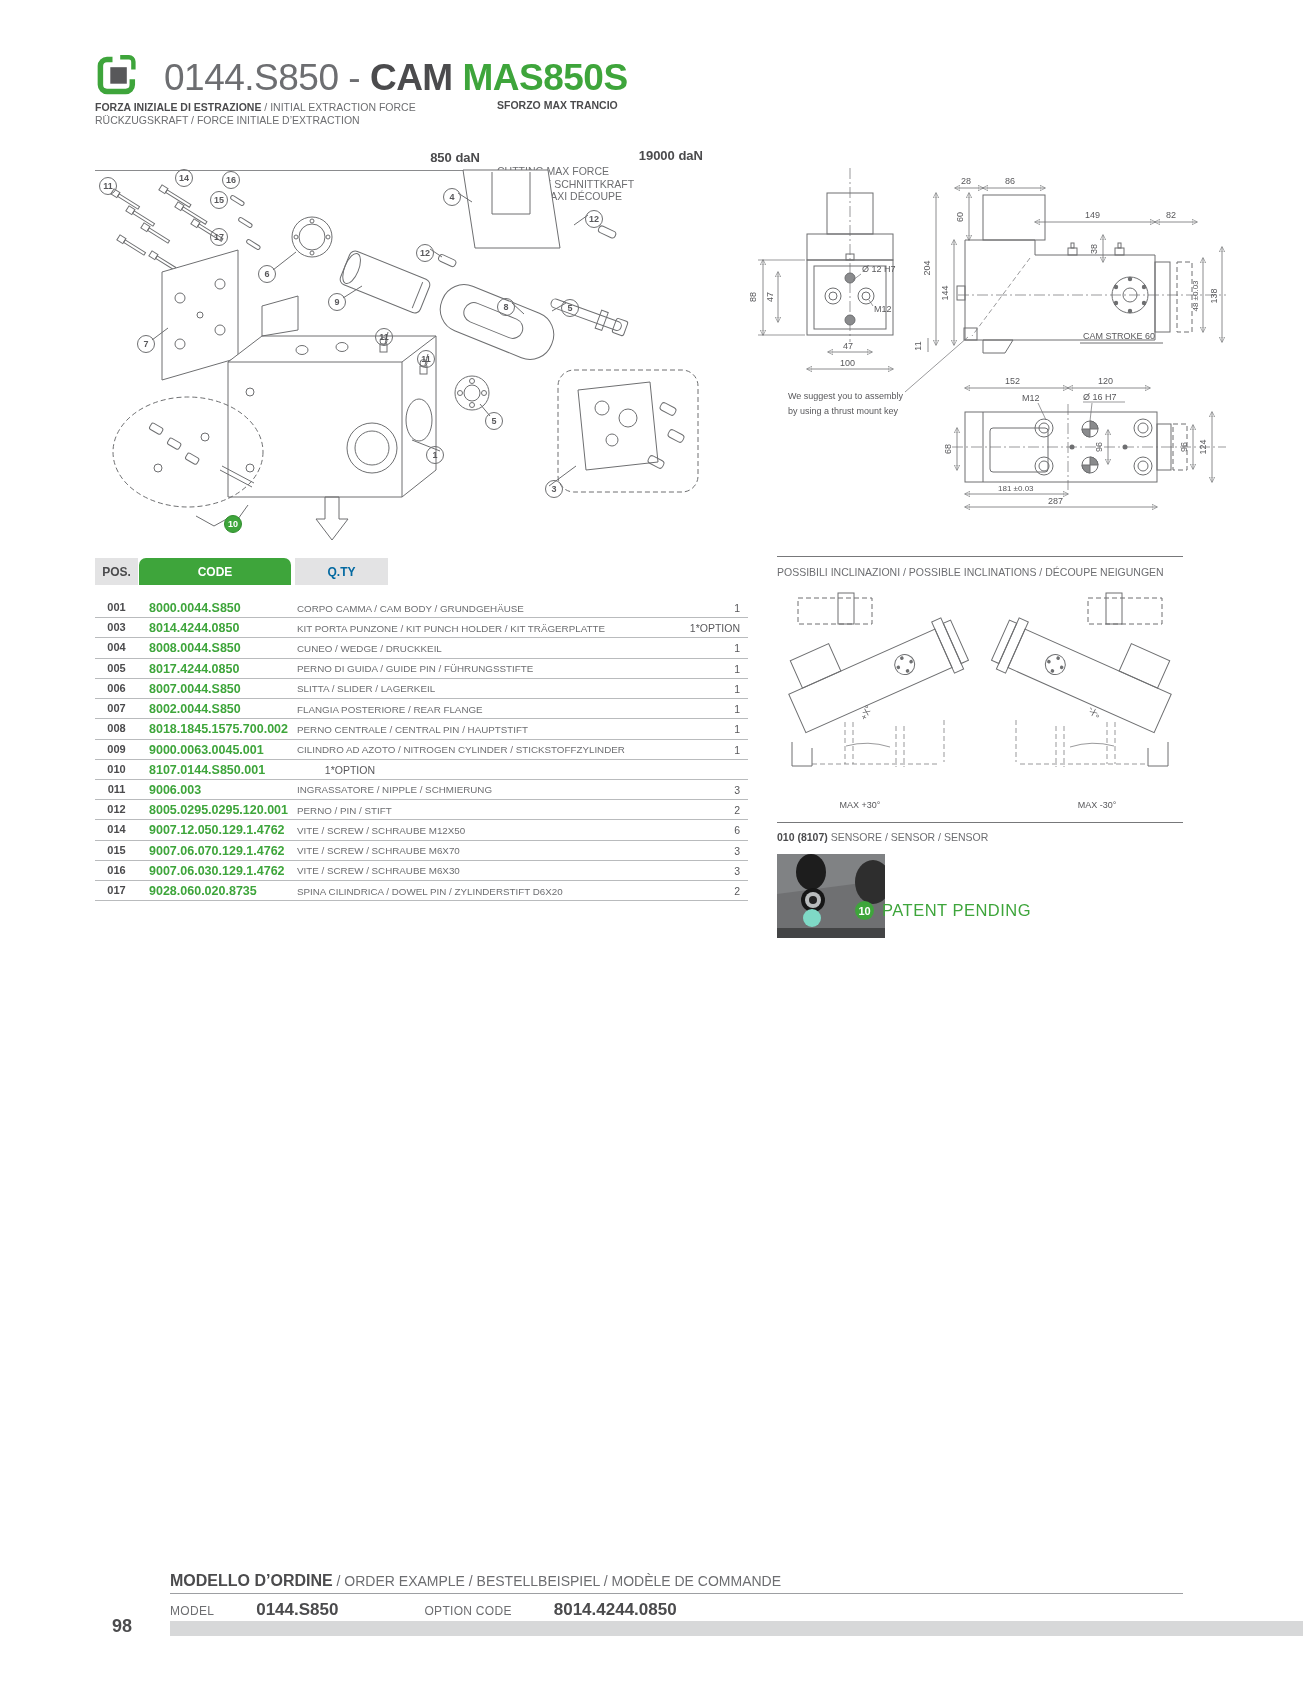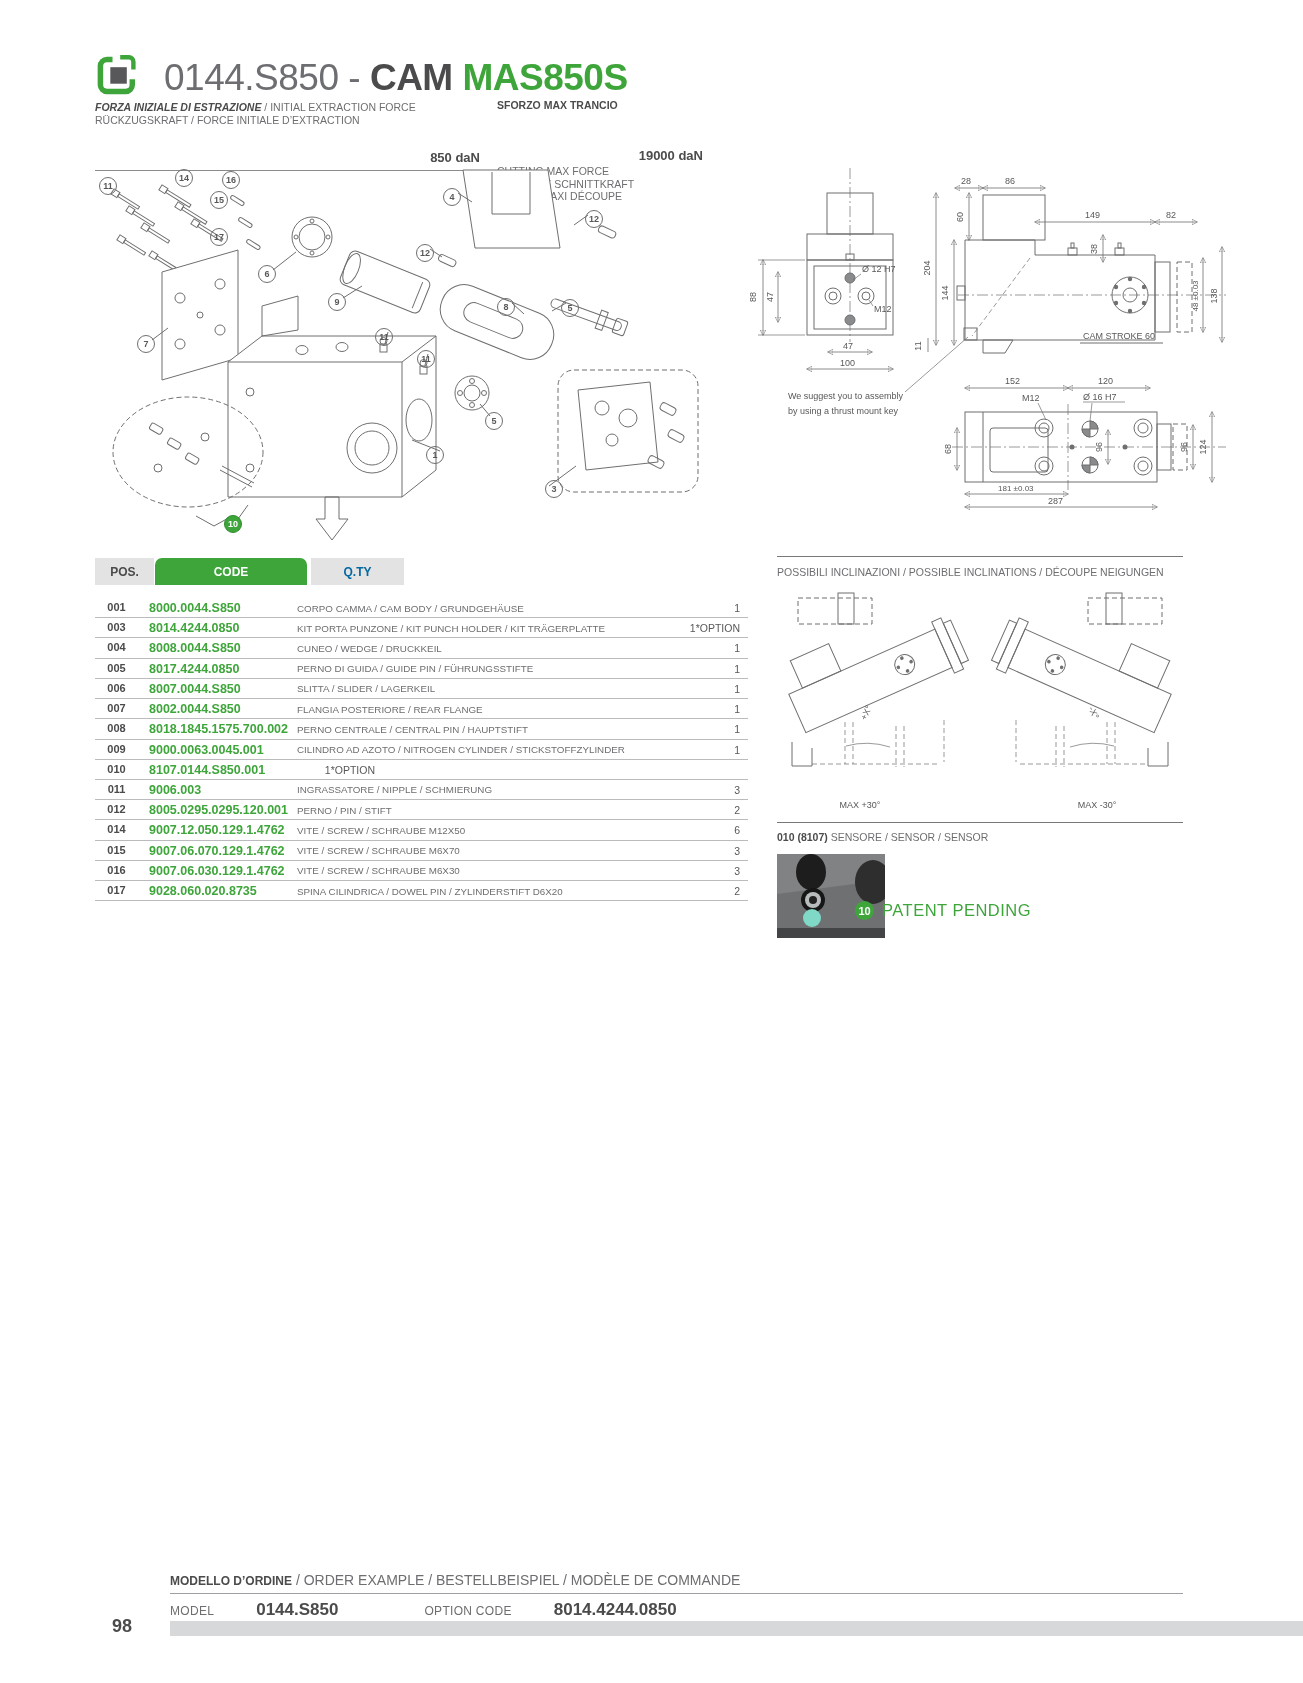--- a/index.html
+++ b/index.html
@@ -16,21 +16,21 @@
   #logo { left:96px; top:54px; width:44px; height:44px; }
   #page-title { left:164px; top:57px; font-size:37px; letter-spacing:-0.5px; white-space:nowrap; }
   #page-title .t-code { color:#6d6e71; font-weight:normal; }
   #page-title .t-cam  { color:#4b4b4d; font-weight:bold; }
   #page-title .t-model{ color:#3ea53b; font-weight:bold; }
 
   
   #spec-left { left:95px; top:99px; width:385px; font-size:10.5px; }
   .spec-row { display:flex; justify-content:space-between; padding:2px 0 4px; }
   .spec-row .lines { line-height:1.2; }
-  .spec-row .lines b { font-size:10.5px;font-style:italic; }
+  .spec-row .lines b { font-size:10.5px; }
   .spec-val { font-size:13px; font-weight:bold; color:#4b4b4d; white-space:nowrap; padding-top:1px;margin-top:48px; }
   .spec-sep { border:none; border-top:1px solid #8a8b8d; margin:1px 0 3px; }
   #spec-right { left:497px; top:99px; width:206px; font-size:10.5px; line-height:1.22; }
   #spec-right .row1 { display:flex; justify-content:space-between; margin-bottom:1px; }
 
   
   .lineart rect,.lineart circle,.lineart ellipse,.lineart path,
   .lineart polygon,.lineart polyline,.lineart line {
     fill:none; stroke:#6e6f71; stroke-width:1;
   }
@@ -45,21 +45,21 @@
   .bal-c { fill:#ffffff; stroke:#4b4b4d; stroke-width:1.1; }
   .bal-c.green { fill:#3ea53b; stroke:#2f8c2d; }
   .bal-t { font-size:9.5px; font-weight:bold; fill:#4b4b4d; text-anchor:middle; stroke:none; }
   .bal-t.green { fill:#ffffff; }
   .cap-t { font-size:10px; fill:#6d6e71; text-anchor:middle; }
 
   
   #parts { left:95px; top:558px; width:653px; }
   .t-head { display:flex; height:27px; font-size:12px; font-weight:bold; }
   .t-head > div { display:flex; align-items:center; justify-content:center; height:100%; }
-  .h-pos  { width:59px;  background:#e3e3e4; color:#4b4b4d; }
+  .h-pos  { width:43px;  background:#e3e3e4; color:#4b4b4d; }
   .h-code { width:152px; background:#3ea53b; color:#ffffff; border-radius:7px 7px 0 0; margin:0 4px 0 1px; }
   .h-desc { flex:1; background:#e3e3e4; color:#4b4b4d; margin-right:15px; }
   .h-qty  { width:93px;  background:#e3e3e4; color:#0369a1; }
   .t-body { margin-top:13px; }
   .t-row  { display:flex; align-items:flex-start; border-bottom:1px solid #b9bbbd; padding:3px 0 2px; min-height:19px; }
   .c-pos  { width:43px; text-align:center; font-size:11px; font-weight:bold; color:#4b4b4d; }
   .c-code { width:152px; padding-left:11px; font-size:12.5px; font-weight:bold; color:#3ea53b; }
   .c-desc { flex:1; font-size:9.8px; color:#6d6e71; padding:1.5px 16px 0 7px; line-height:1.3; }
   .c-qty  { width:93px; text-align:right; padding:1px 8px 0 0; font-size:10.5px; color:#58585b; }
 
@@ -72,21 +72,21 @@
   #sensor-photo { left:777px; top:854px; width:108px; height:84px; }
   #patent { left:855px; top:901px; display:flex; align-items:center; gap:8px; }
   #patent .badge {
     width:19px; height:19px; border-radius:50%; background:#3ea53b; color:#fff;
     font-size:11px; font-weight:bold; display:flex; align-items:center; justify-content:center;
   }
   #patent .ptext { color:#3ea53b; font-size:16.5px; letter-spacing:0.5px; font-weight:500; }
 
   
   #order-heading { left:170px; top:1572px; font-size:14px; white-space:nowrap; }
-  #order-heading b { font-size:12px;margin-top:12px; }
+  #order-heading b { font-size:16px;margin-top:12px; }
   #order-rule { left:170px; top:1593px; width:1013px; border-top:1px solid #9d9fa2; }
   #order-line { left:170px; top:1600px; display:flex; align-items:baseline; white-space:nowrap;gap:28px; }
   .ol-label { font-size:12px; color:#6d6e71; margin-right:14px; letter-spacing:0.3px; }
   .ol-value { font-size:17px; font-weight:bold; color:#4b4b4d; margin-right:58px; }
   #page-num { left:112px; top:1616px; font-size:18px; font-weight:bold; color:#4b4b4d; }
   #bottom-bar { left:170px; top:1621px; width:1133px; height:15px; background:#d7d8d9; }
 </style>
 </head>
 <body>
 

